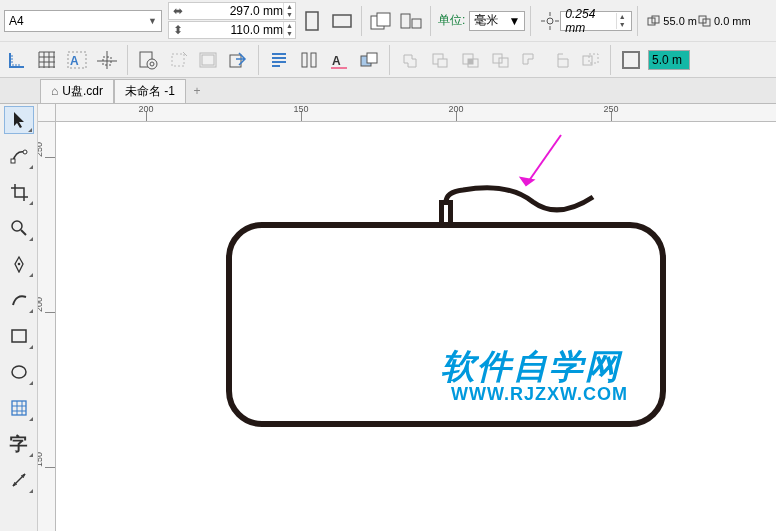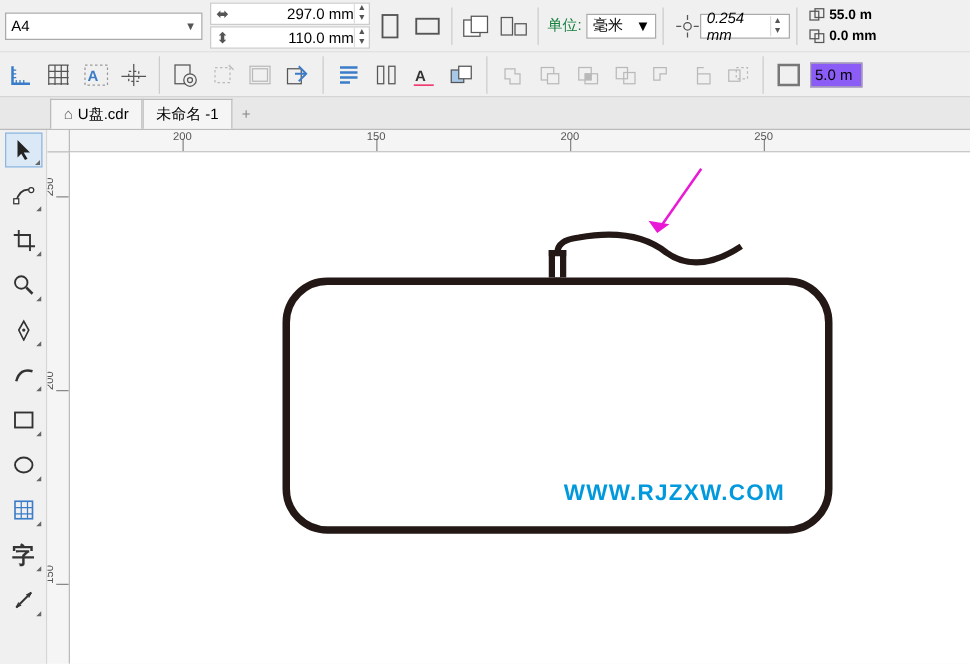--- a/index.html
+++ b/index.html
@@ -13,21 +13,21 @@
 .dim-icon { width: 18px; display: flex; justify-content: center; color: #555; }
 .dim-val { flex: 1; text-align: right; padding-left: 4px; }
 .dim-spin { width: 12px; display: flex; flex-direction: column; font-size: 7px; color: #555; line-height: 8px; text-align: center; border-left: 1px solid #ddd; }
 .btn-icon { width: 28px; height: 28px; display: flex; align-items: center; justify-content: center; border: 1px solid transparent; color: #555; }
 .btn-icon.sm { width: 26px; height: 26px; }
 .sep-v { width: 1px; height: 30px; background: #ccc; margin: 0 3px; }
 .unit-label { color: #15803d; margin-left: 2px; }
 .unit-dd { width: 56px; height: 20px; border: 1px solid #aaa; background: #fff; padding: 0 4px; display: flex; align-items: center; justify-content: space-between; margin-left: 2px; }
 .nudge { display: flex; align-items: center; margin-left: 4px; }
 .nudge-input { width: 72px; height: 20px; border: 1px solid #aaa; background: #fff; padding: 0 4px; display: flex; align-items: center; justify-content: space-between; font-style: italic; }
-.dup-group { display: flex; flex-direction: column; gap: 1px; margin-left: 4px; font-weight: bold; }
+.dup-group { display: flex; gap: 1px; margin-left: 4px; }
 .dup-row { display: flex; align-items: center; height: 16px; gap: 2px; }
 .dup-row .v { font-size: 11px; }
 .tabs { display: flex; align-items: center; height: 26px; background: #e8e8e8; padding-left: 40px; border-bottom: 1px solid #bbb; }
 .tab { display: flex; align-items: center; height: 24px; padding: 0 10px; gap: 4px; border: 1px solid #bbb; border-bottom: none; background: #f5f5f5; }
 .tab.active {}
 .tab .home { color: #555; }
 .tab-add { width: 22px; display: flex; justify-content: center; color: #888; }
 .workspace { display: flex; height: calc(531px - 42px - 36px - 26px); }
 .tool-sidebar { width: 38px; background: #f0f0f0; border-right: 1px solid #ccc; display: flex; flex-direction: column; align-items: center; padding-top: 2px; gap: 8px; }
 .tool-sidebar .tool { width: 30px; height: 28px; display: flex; align-items: center; justify-content: center; position: relative; color: #333; }
@@ -250,21 +250,21 @@
   <div class="btn-icon sm" style="opacity:.45">
       <svg width="20" height="18">
         <rect x="3" y="5" width="9" height="9" fill="none" stroke="#777"></rect>
         <rect x="9" y="3" width="9" height="9" fill="none" stroke="#777" stroke-dasharray="2"></rect>
       </svg>
     </div>
   <div class="sep-v"></div>
   <div class="btn-icon sm">
       <div class="tb2-square"></div>
     </div>
-  <div style="width:42px;height:20px;border:1px solid #aaa;background:#8b5cf6;display:flex;align-items:center;padding:0 3px;justify-content:space-between">
+  <div style="width:42px;height:20px;border:1px solid #aaa;background:#14b8a6;display:flex;align-items:center;padding:0 3px;justify-content:space-between">
     <span>5.0 m</span>
   </div>
 </div>
 
 <div class="tabs">
   <div class="tab">
     <span class="home">⌂</span>
     <span>U盘.cdr</span>
   </div>
   <div class="tab active">
@@ -378,17 +378,18 @@
           </svg>
           <div class="mouse-nub"></div>
           <div class="mouse-body"></div>
         </div>
 
         <svg class="arrow" width="60" height="70" style="left:455px;top:8px">
           <line x1="50" y1="5" x2="15" y2="55"></line>
           <polygon points="15,55 10,48 22,50"></polygon>
         </svg>
 
+        <div class="logo-cn" style="left:385px;top:222px">软件自学网</div>
         <div class="logo-url" style="left:395px;top:262px">WWW.RJZXW.COM</div>
       </div>
     </div>
   </div>
 </div>
 
 </body></html>

